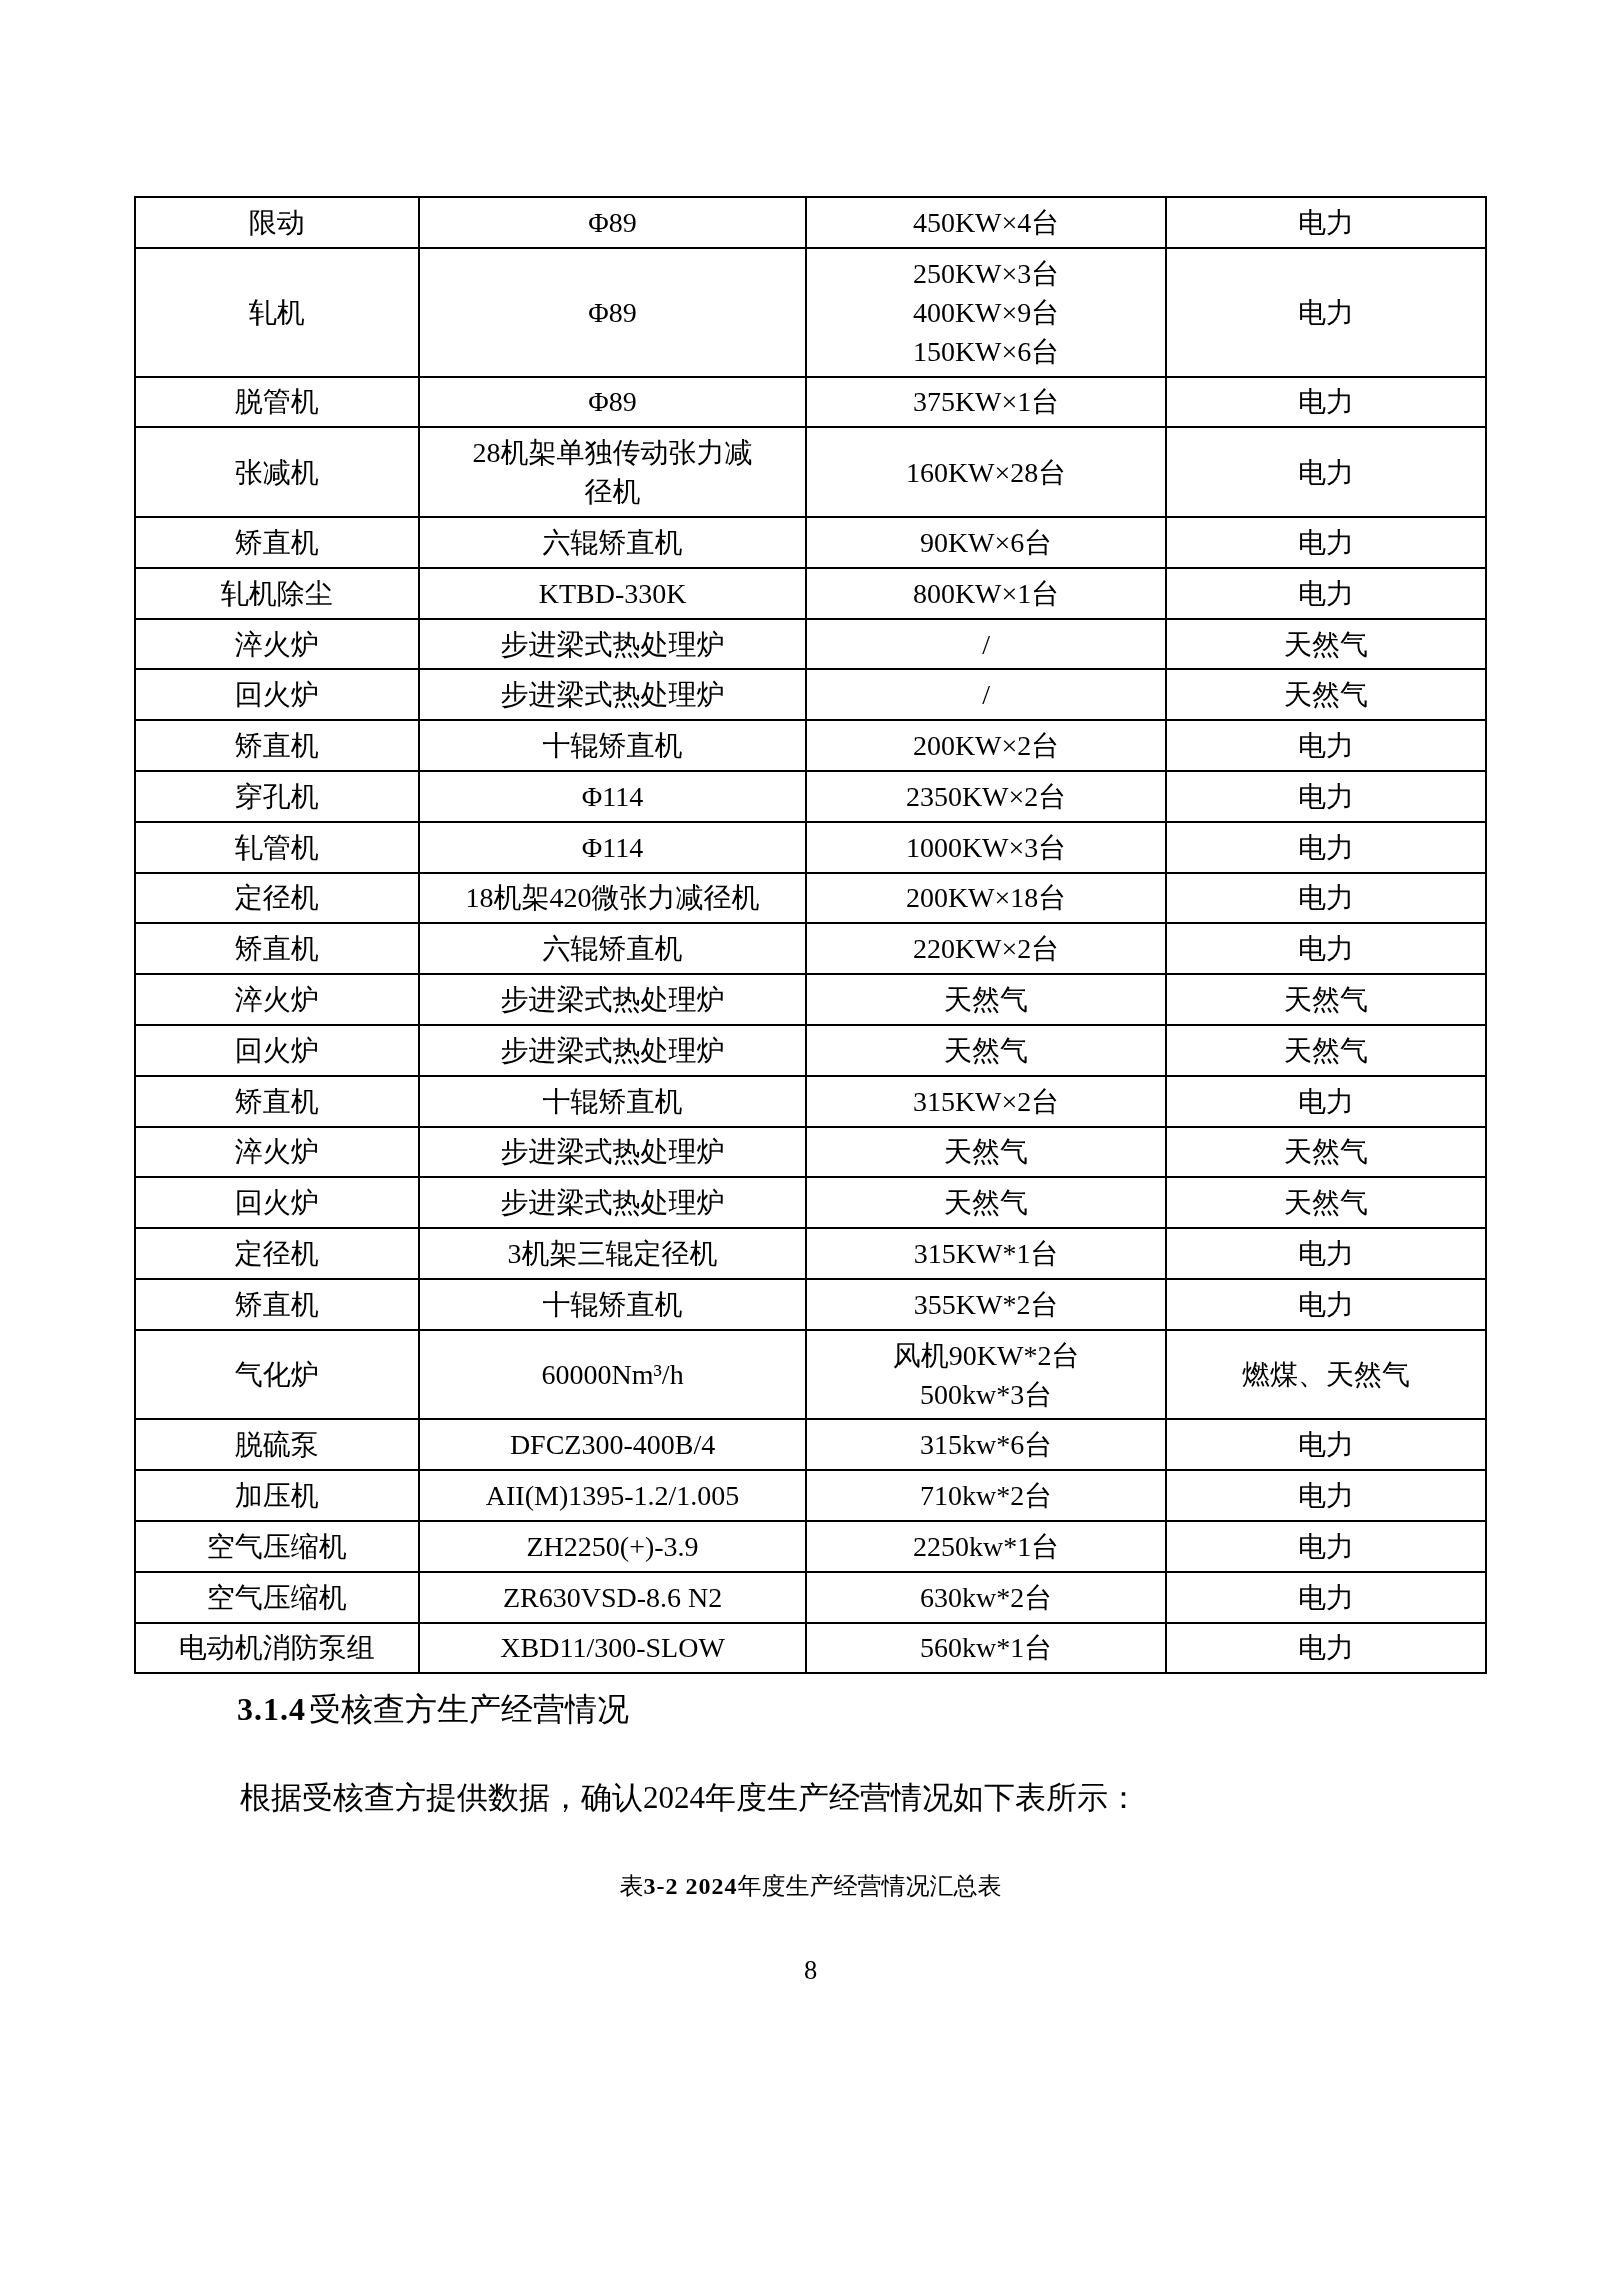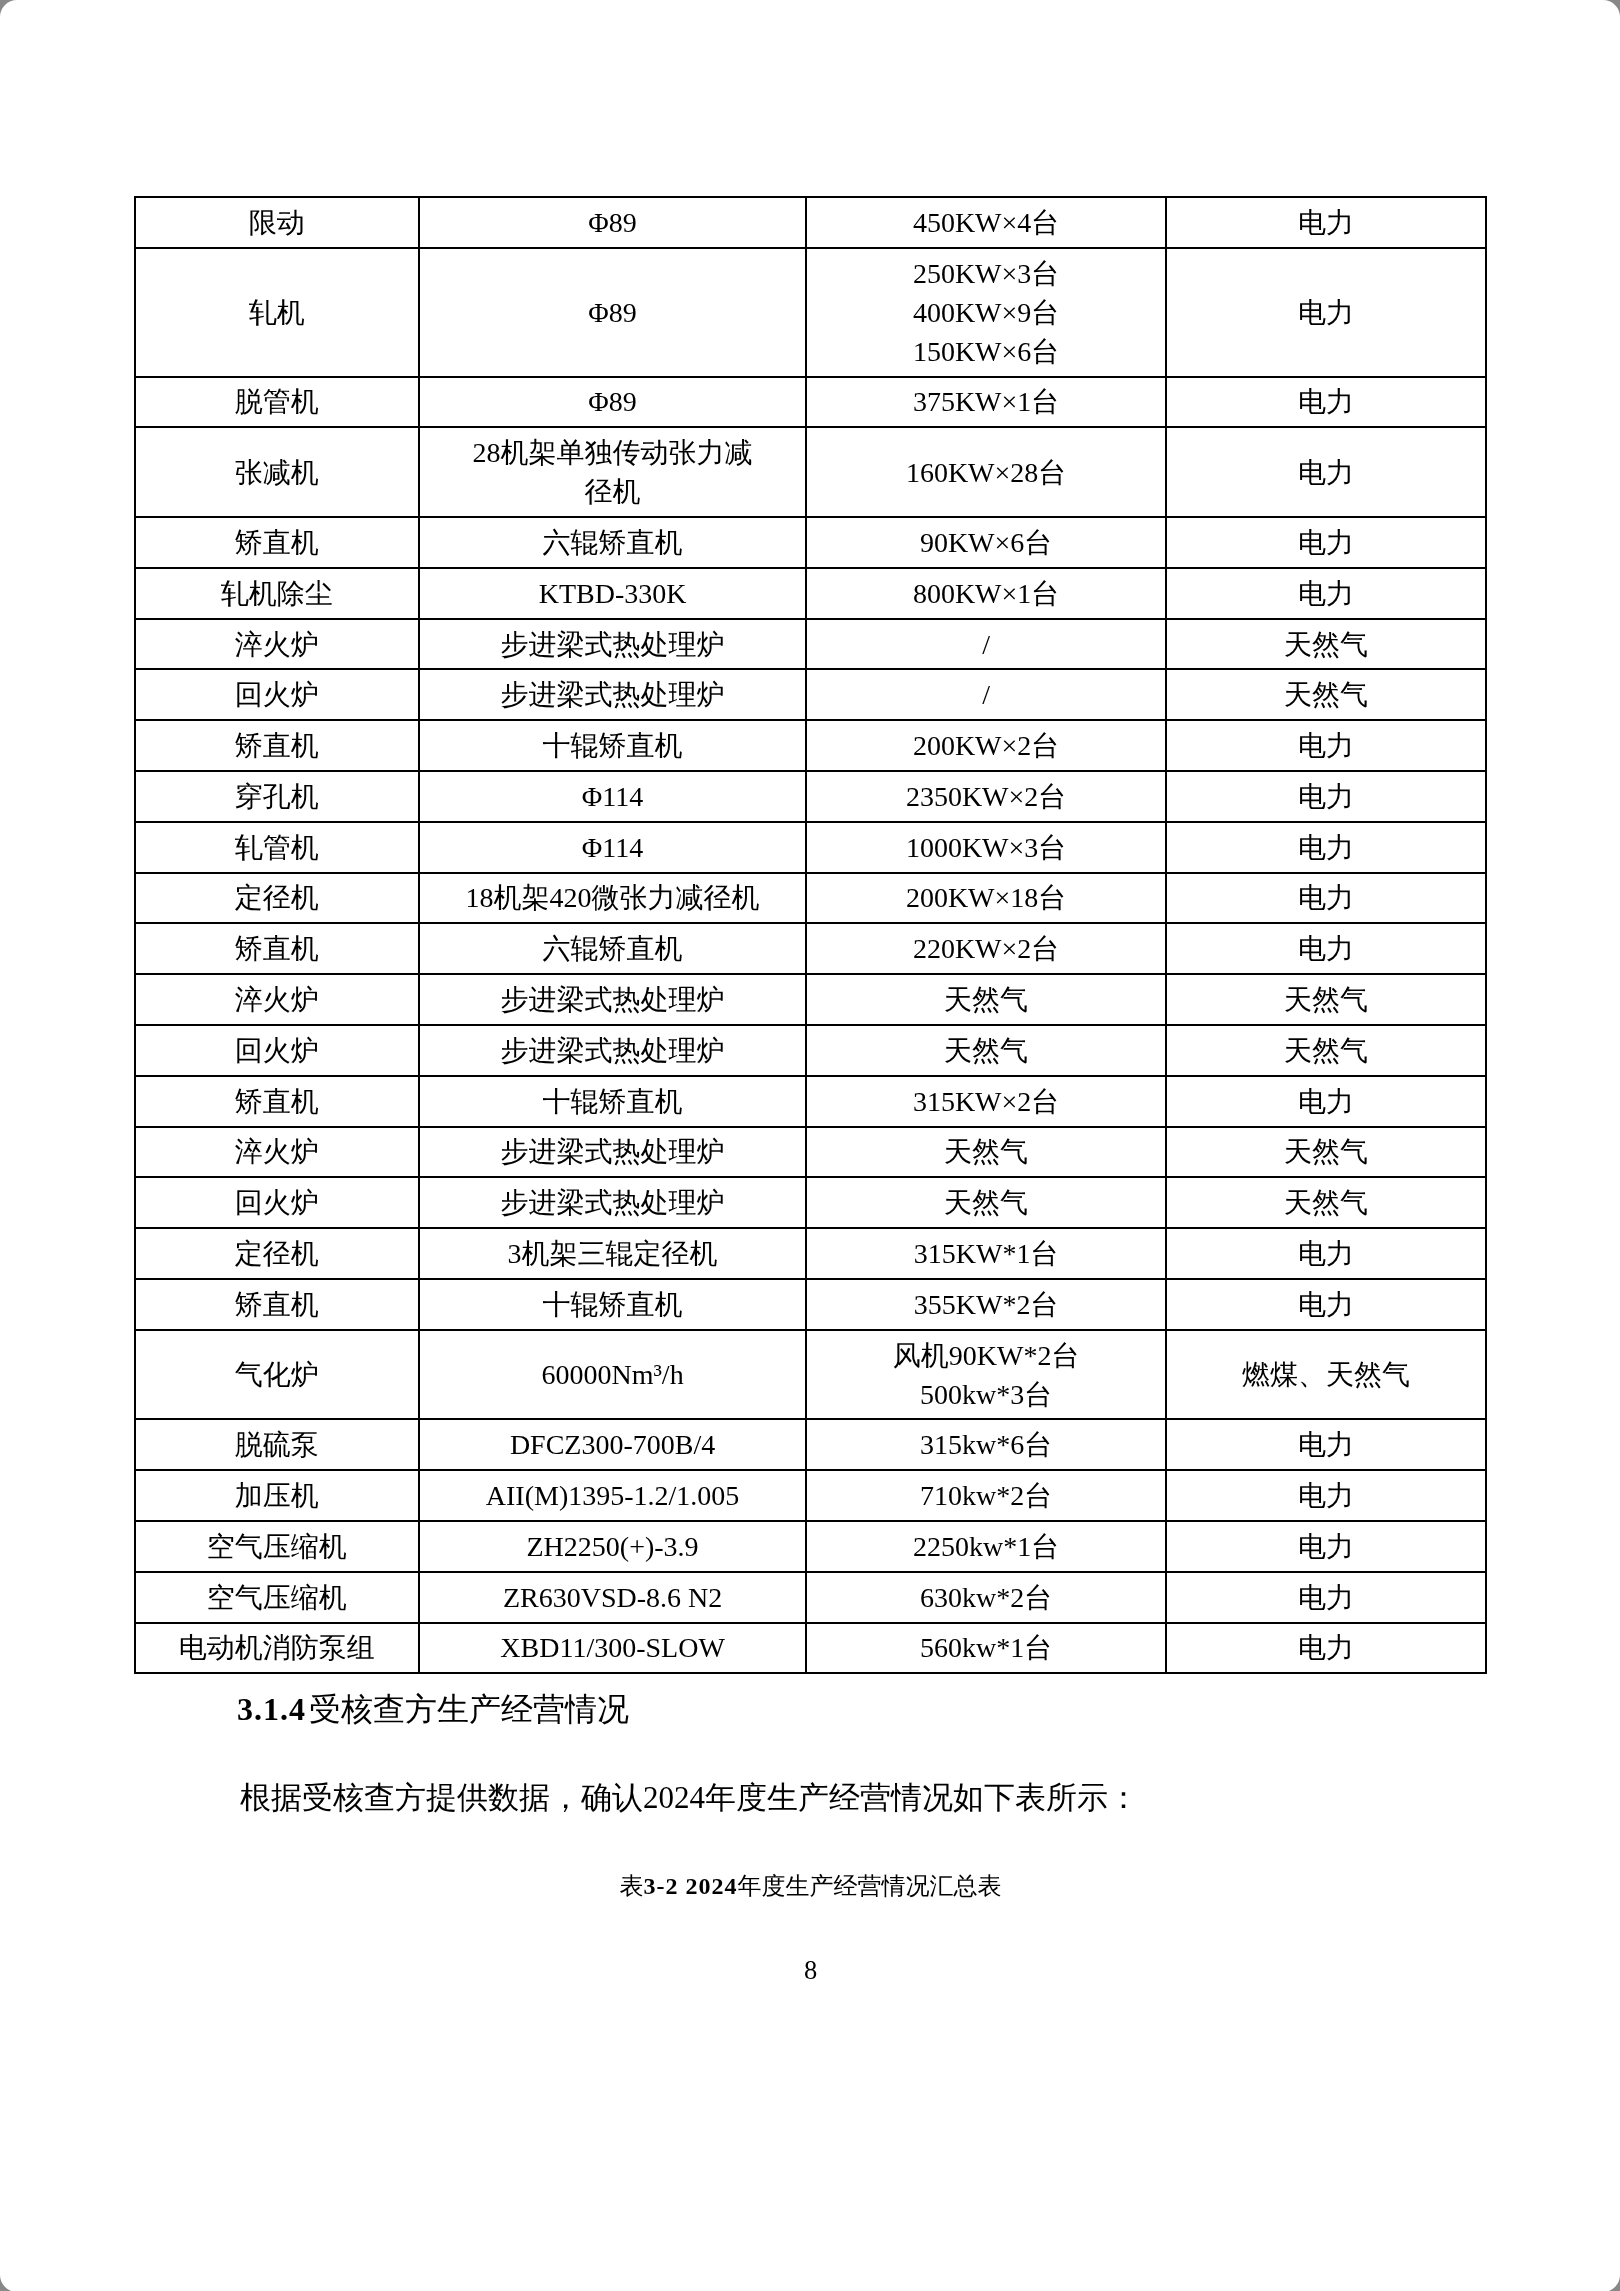--- a/index.html
+++ b/index.html
@@ -10,21 +10,20 @@
   }
   .sheet {
     position: relative;
     width: 1620px;
     height: 2292px;
     margin: 0 auto;
     background: #ffffff;
     color: #000000;
     font-family: "Liberation Serif", "DejaVu Serif", serif;
     overflow: hidden;
-    border-radius: 17px;
   }
   .content {
     position: absolute;
     left: 134px;
     top: 196px;
     width: 1353px;
   }
   table.equipment {
     width: 100%;
     border-collapse: collapse;
@@ -390,21 +389,21 @@
             </td>
             <td>
               <div class="cell-line">燃煤、天然气</div>
             </td>
           </tr>
           <tr>
             <td>
               <div class="cell-line">脱硫泵</div>
             </td>
             <td>
-              <div class="cell-line">DFCZ300-700B/4</div>
+              <div class="cell-line">DFCZ300-400B/4</div>
             </td>
             <td>
               <div class="cell-line">315kw*6台</div>
             </td>
             <td>
               <div class="cell-line">电力</div>
             </td>
           </tr>
           <tr>
             <td>

